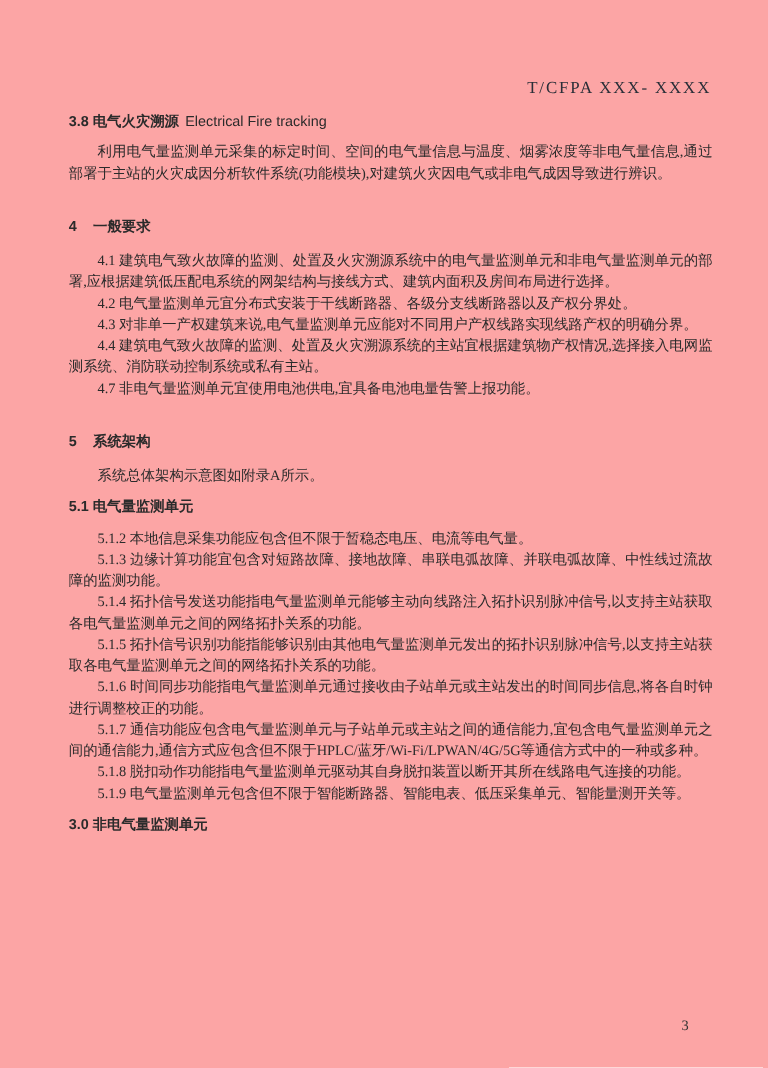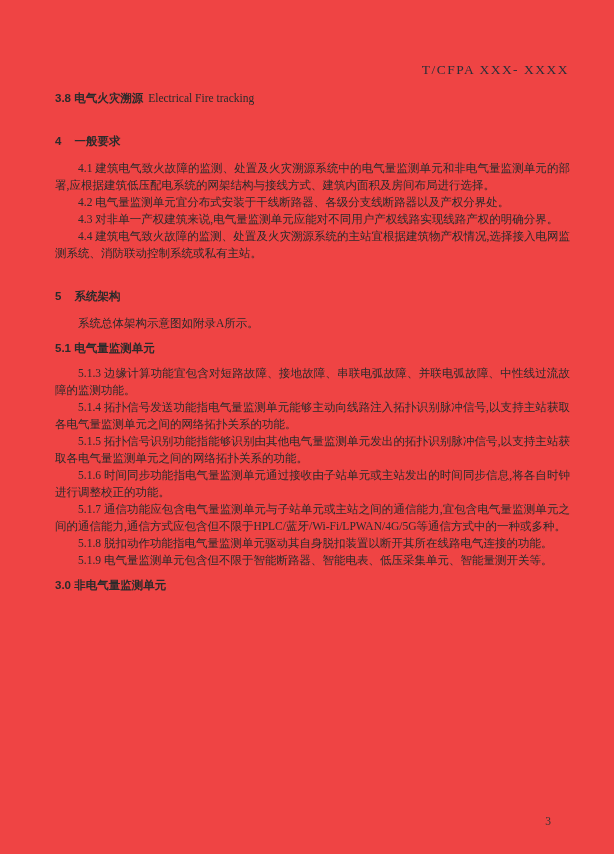--- a/index.html
+++ b/index.html
@@ -1,19 +1,19 @@
 <!DOCTYPE html>
 <html><head>
 <meta charset="utf-8">
 <style>
   html,body{margin:0;padding:0;background:#ffffff;}
   .page{
     position:relative;
     width:614px;height:854px;
-    background:#ef4444;
+    background:#fca5a5;
     color:#2b2b2b;
     font-family:"Liberation Serif","DejaVu Serif",serif;
     overflow:hidden;
   }
   .header{
     position:absolute;top:62px;left:55px;right:45px;
     text-align:right;
     font-size:13.5px;
     letter-spacing:1.5px;
     color:#2a2f38;
@@ -38,21 +38,21 @@
   .h2 .num{margin-right:13px;}
   .h3{
     font-family:"Liberation Sans","DejaVu Sans",sans-serif;
     font-weight:bold;
     font-size:11.5px;
     margin:8px 0 8px 0 !important;
     text-align:left !important;
   }
   .h3-first{margin-top:0 !important;margin-bottom:7px !important;}
   .en{
-    font-family:Liberation Serif, serif;
+    font-family:Liberation Sans, sans-serif;
     font-weight:normal;
     margin-left:5px;
     margin-top:12px;
   }
   .footer{
     position:absolute;bottom:27px;right:63px;
     font-size:11.5px;color:#333;
   }
 </style>
 </head>
@@ -61,34 +61,37 @@
 <div class="page">
 
   <div class="header">
     <span>T/CFPA XXX- XXXX</span>
   </div>
 
   <div class="content">
 
     <p class="h3 h3-first"><span>3.8 电气火灾溯源</span><span class="en">Electrical Fire tracking</span></p>
 
+    <p class="para">利用电气量监测单元采集的标定时间、空间的电气量信息与温度、烟雾浓度等非电气量信息,通过部署于主站的火灾成因分析软件系统(功能模块),对建筑火灾因电气或非电气成因导致进行辨识。</p>
 
     <p class="h2"><span class="num">4</span><span>一般要求</span></p>
 
     <p class="para">4.1 建筑电气致火故障的监测、处置及火灾溯源系统中的电气量监测单元和非电气量监测单元的部署,应根据建筑低压配电系统的网架结构与接线方式、建筑内面积及房间布局进行选择。</p>
     <p class="para">4.2 电气量监测单元宜分布式安装于干线断路器、各级分支线断路器以及产权分界处。</p>
     <p class="para">4.3 对非单一产权建筑来说,电气量监测单元应能对不同用户产权线路实现线路产权的明确分界。</p>
     <p class="para">4.4 建筑电气致火故障的监测、处置及火灾溯源系统的主站宜根据建筑物产权情况,选择接入电网监测系统、消防联动控制系统或私有主站。</p>
+    <p class="para">4.7 非电气量监测单元宜使用电池供电,宜具备电池电量告警上报功能。</p>
 
     <p class="h2"><span class="num">5</span><span>系统架构</span></p>
 
     <p class="para">系统总体架构示意图如附录A所示。</p>
 
     <p class="h3">5.1 电气量监测单元</p>
 
+    <p class="para">5.1.2 本地信息采集功能应包含但不限于暂稳态电压、电流等电气量。</p>
     <p class="para">5.1.3 边缘计算功能宜包含对短路故障、接地故障、串联电弧故障、并联电弧故障、中性线过流故障的监测功能。</p>
     <p class="para">5.1.4 拓扑信号发送功能指电气量监测单元能够主动向线路注入拓扑识别脉冲信号,以支持主站获取各电气量监测单元之间的网络拓扑关系的功能。</p>
     <p class="para">5.1.5 拓扑信号识别功能指能够识别由其他电气量监测单元发出的拓扑识别脉冲信号,以支持主站获取各电气量监测单元之间的网络拓扑关系的功能。</p>
     <p class="para">5.1.6 时间同步功能指电气量监测单元通过接收由子站单元或主站发出的时间同步信息,将各自时钟进行调整校正的功能。</p>
     <p class="para">5.1.7 通信功能应包含电气量监测单元与子站单元或主站之间的通信能力,宜包含电气量监测单元之间的通信能力,通信方式应包含但不限于HPLC/蓝牙/Wi-Fi/LPWAN/4G/5G等通信方式中的一种或多种。</p>
     <p class="para">5.1.8 脱扣动作功能指电气量监测单元驱动其自身脱扣装置以断开其所在线路电气连接的功能。</p>
     <p class="para">5.1.9 电气量监测单元包含但不限于智能断路器、智能电表、低压采集单元、智能量测开关等。</p>
 
     <p class="h3">3.0 非电气量监测单元</p>
 

